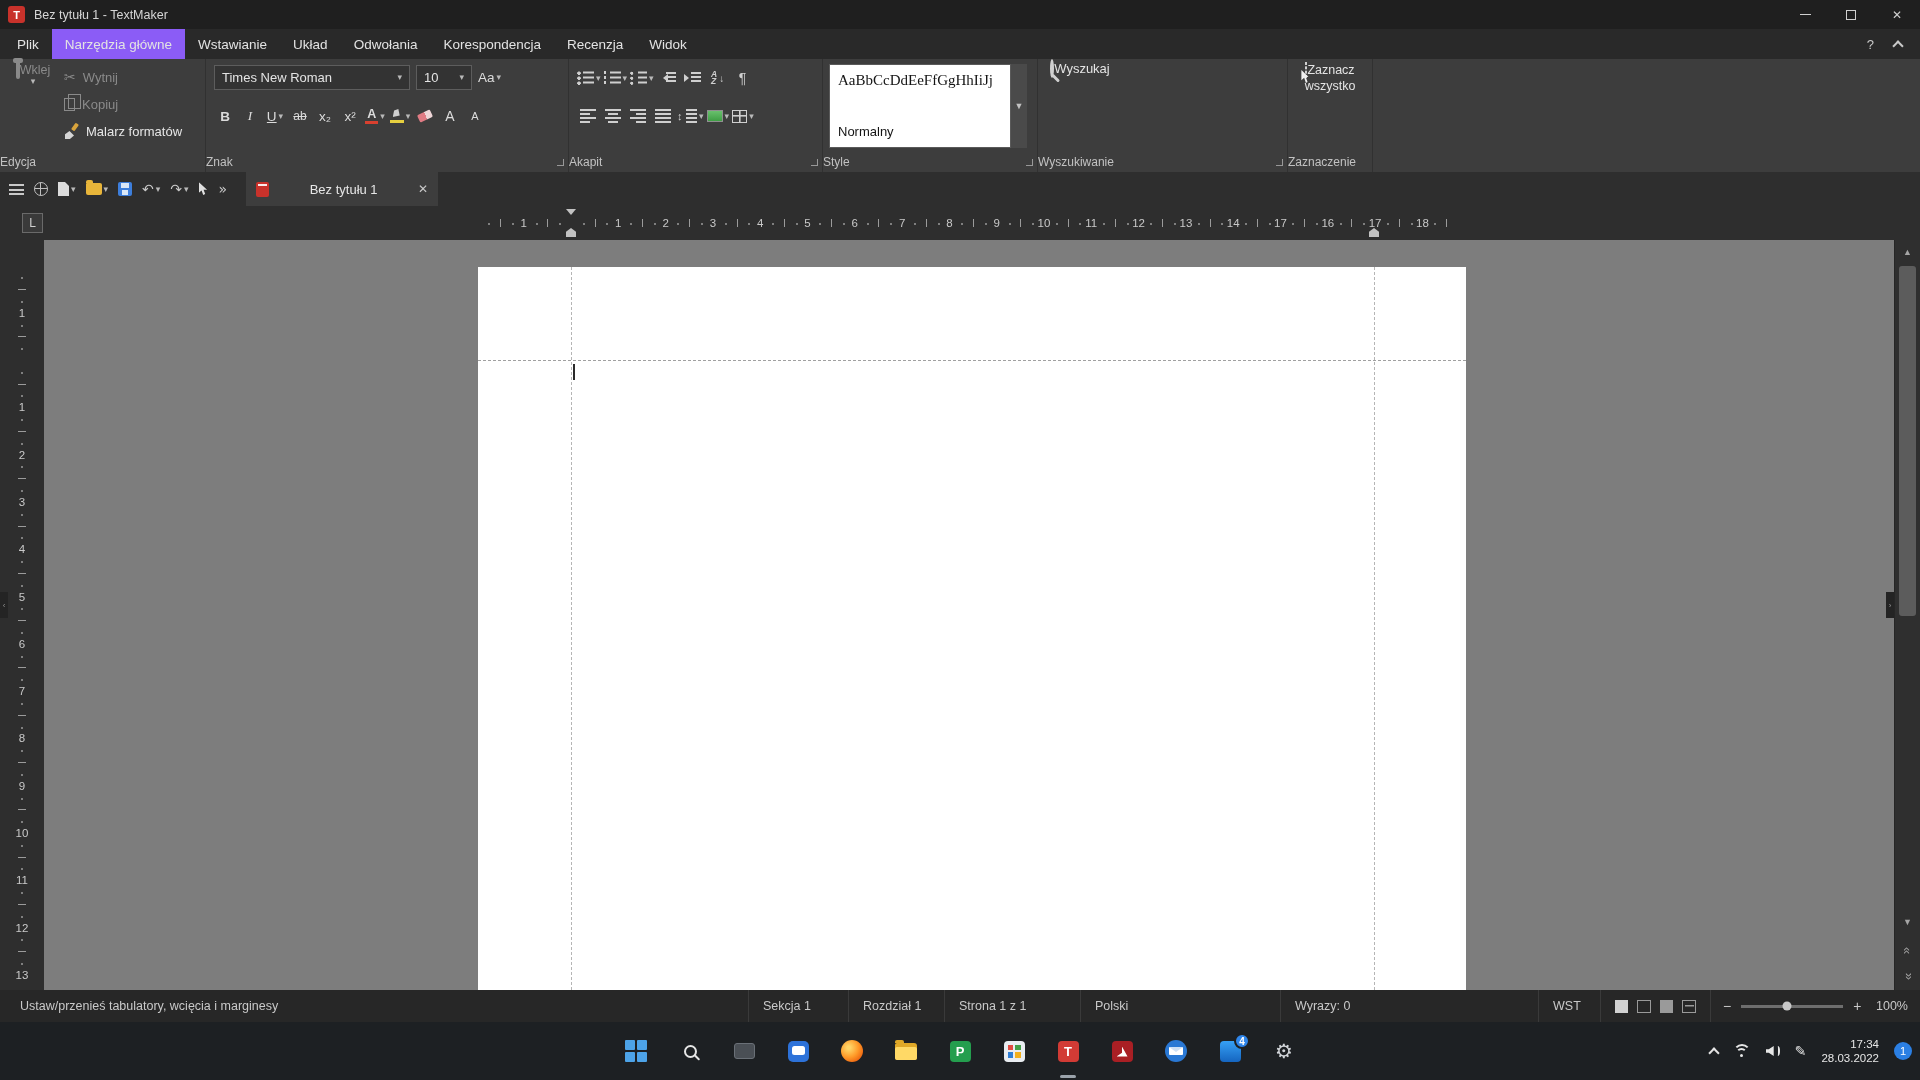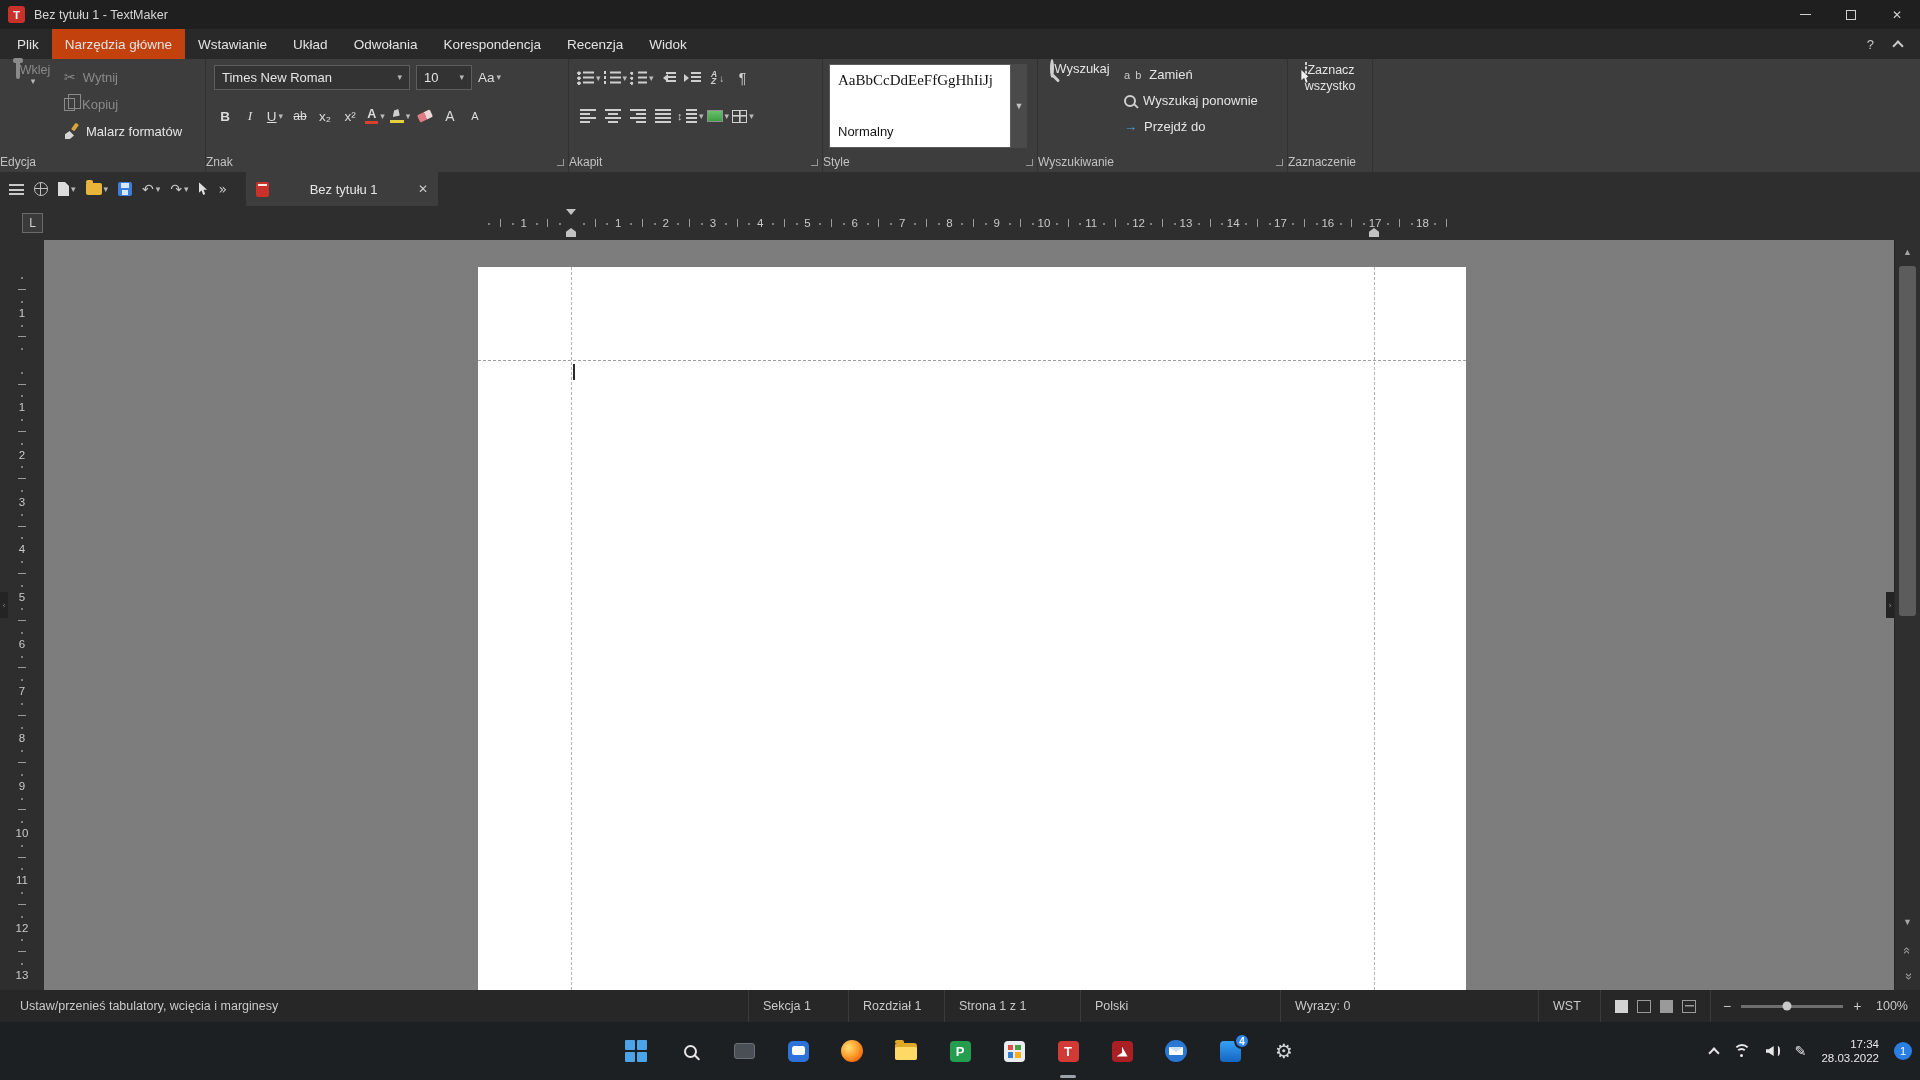--- a/index.html
+++ b/index.html
@@ -12,21 +12,21 @@
 .app-ico{width:17px;height:17px;background:#c8322b;border-radius:3px;margin:0 9px 0 8px;display:flex;align-items:center;justify-content:center;color:#fff;font-size:11px;font-weight:bold}
 .title-text{font-size:12.5px;color:#d6d6d6}
 .win-controls{margin-left:auto;display:flex;height:100%}
 .win-btn{width:46px;height:100%;display:flex;align-items:center;justify-content:center;color:#d0d0d0;font-size:12px}
 .wb-min i{display:block;width:11px;height:1.5px;background:#d0d0d0}
 .wb-max i{display:block;width:10px;height:10px;border:1.2px solid #d0d0d0}
 
 
 .menubar{position:absolute;top:29px;left:0;right:0;height:30px;background:#292929;display:flex;align-items:stretch;padding-left:4px;color:#e3e3e3;font-size:13.5px}
 .mtab{display:flex;align-items:center;padding:0 13px;white-space:nowrap}
-.mtab.active{background:#c2410c}
+.mtab.active{background:#8b5cf6}
 .menu-right{margin-left:auto;display:flex;align-items:center;gap:20px;padding-right:18px;color:#c9c9c9;font-size:13px}
 .chev-up{width:8px;height:8px;border-left:2px solid #c9c9c9;border-top:2px solid #c9c9c9;transform:rotate(45deg);margin-top:3px}
 
 
 .ribbon{position:absolute;top:59px;left:0;right:0;height:113px;background:#3d3d3d}
 .rg{position:absolute;top:0;bottom:0;border-right:1px solid #313131}
 .rg-label{position:absolute;bottom:3px;left:0;right:0;text-align:left;font-size:12px;color:#c2c2c2}
 .launcher{position:absolute;right:4px;bottom:6px;width:7px;height:7px;border-right:1.5px solid #989898;border-bottom:1.5px solid #989898}
 .caret{color:#b9b9b9;font-size:9px;line-height:9px}
 
@@ -403,34 +403,20 @@
           <span>▼</span>
         </div>
       <div class="rg-label">Style</div>
       <div class="launcher"></div>
     </div>
 
     <div class="rg" style="left:1038px;width:250px">
       <div class="search-big">
         <span class="i-search-lg"></span>
         <span>Wyszukaj</span>
-      </div>
-      <div class="search-col">
-        <div class="search-row">
-          <span class="i-ab">a b</span>
-          <span>Zamień</span>
-        </div>
-        <div class="search-row">
-          <span class="i-search-sm"></span>
-          <span>Wyszukaj ponownie</span>
-        </div>
-        <div class="search-row">
-          <span class="i-goto">→</span>
-          <span>Przejdź do</span>
-        </div>
       </div>
       <div class="rg-label">Wyszukiwanie</div>
       <div class="launcher"></div>
     </div>
 
     <div class="rg" style="left:1288px;width:85px">
       <div class="select-btn">
         <span class="i-selall"></span>
         <span>Zaznacz wszystko</span>
       </div>

